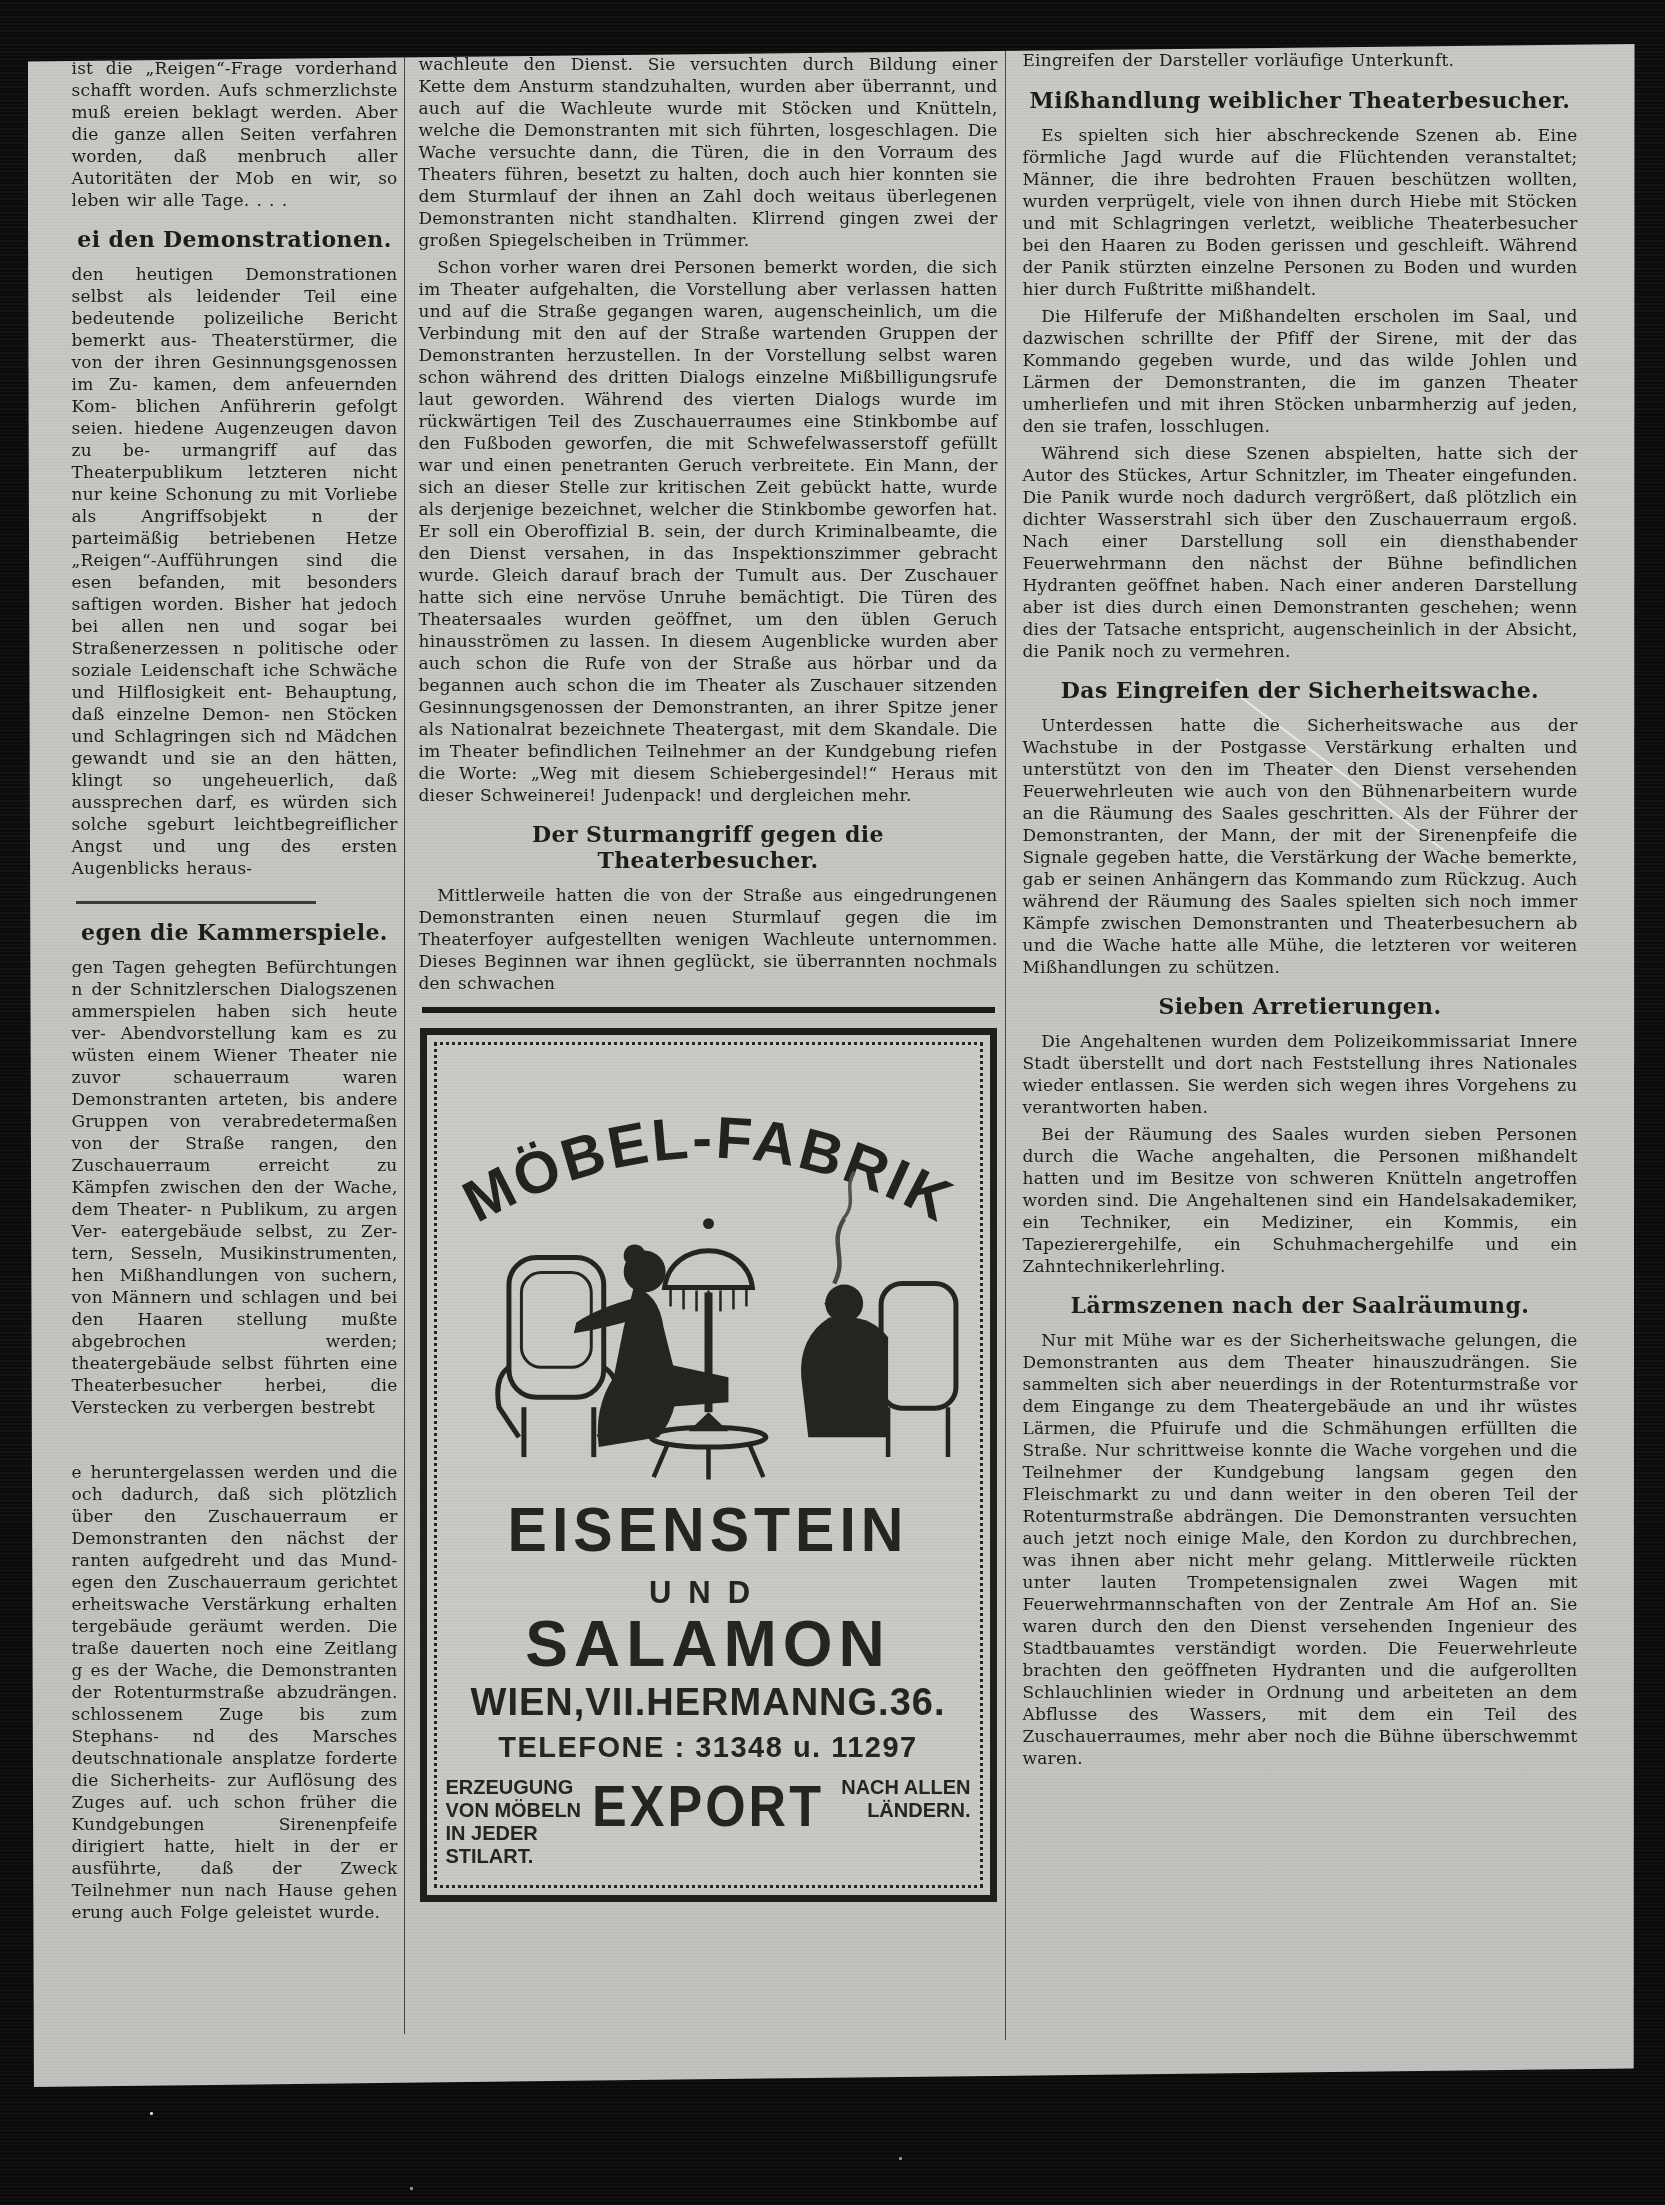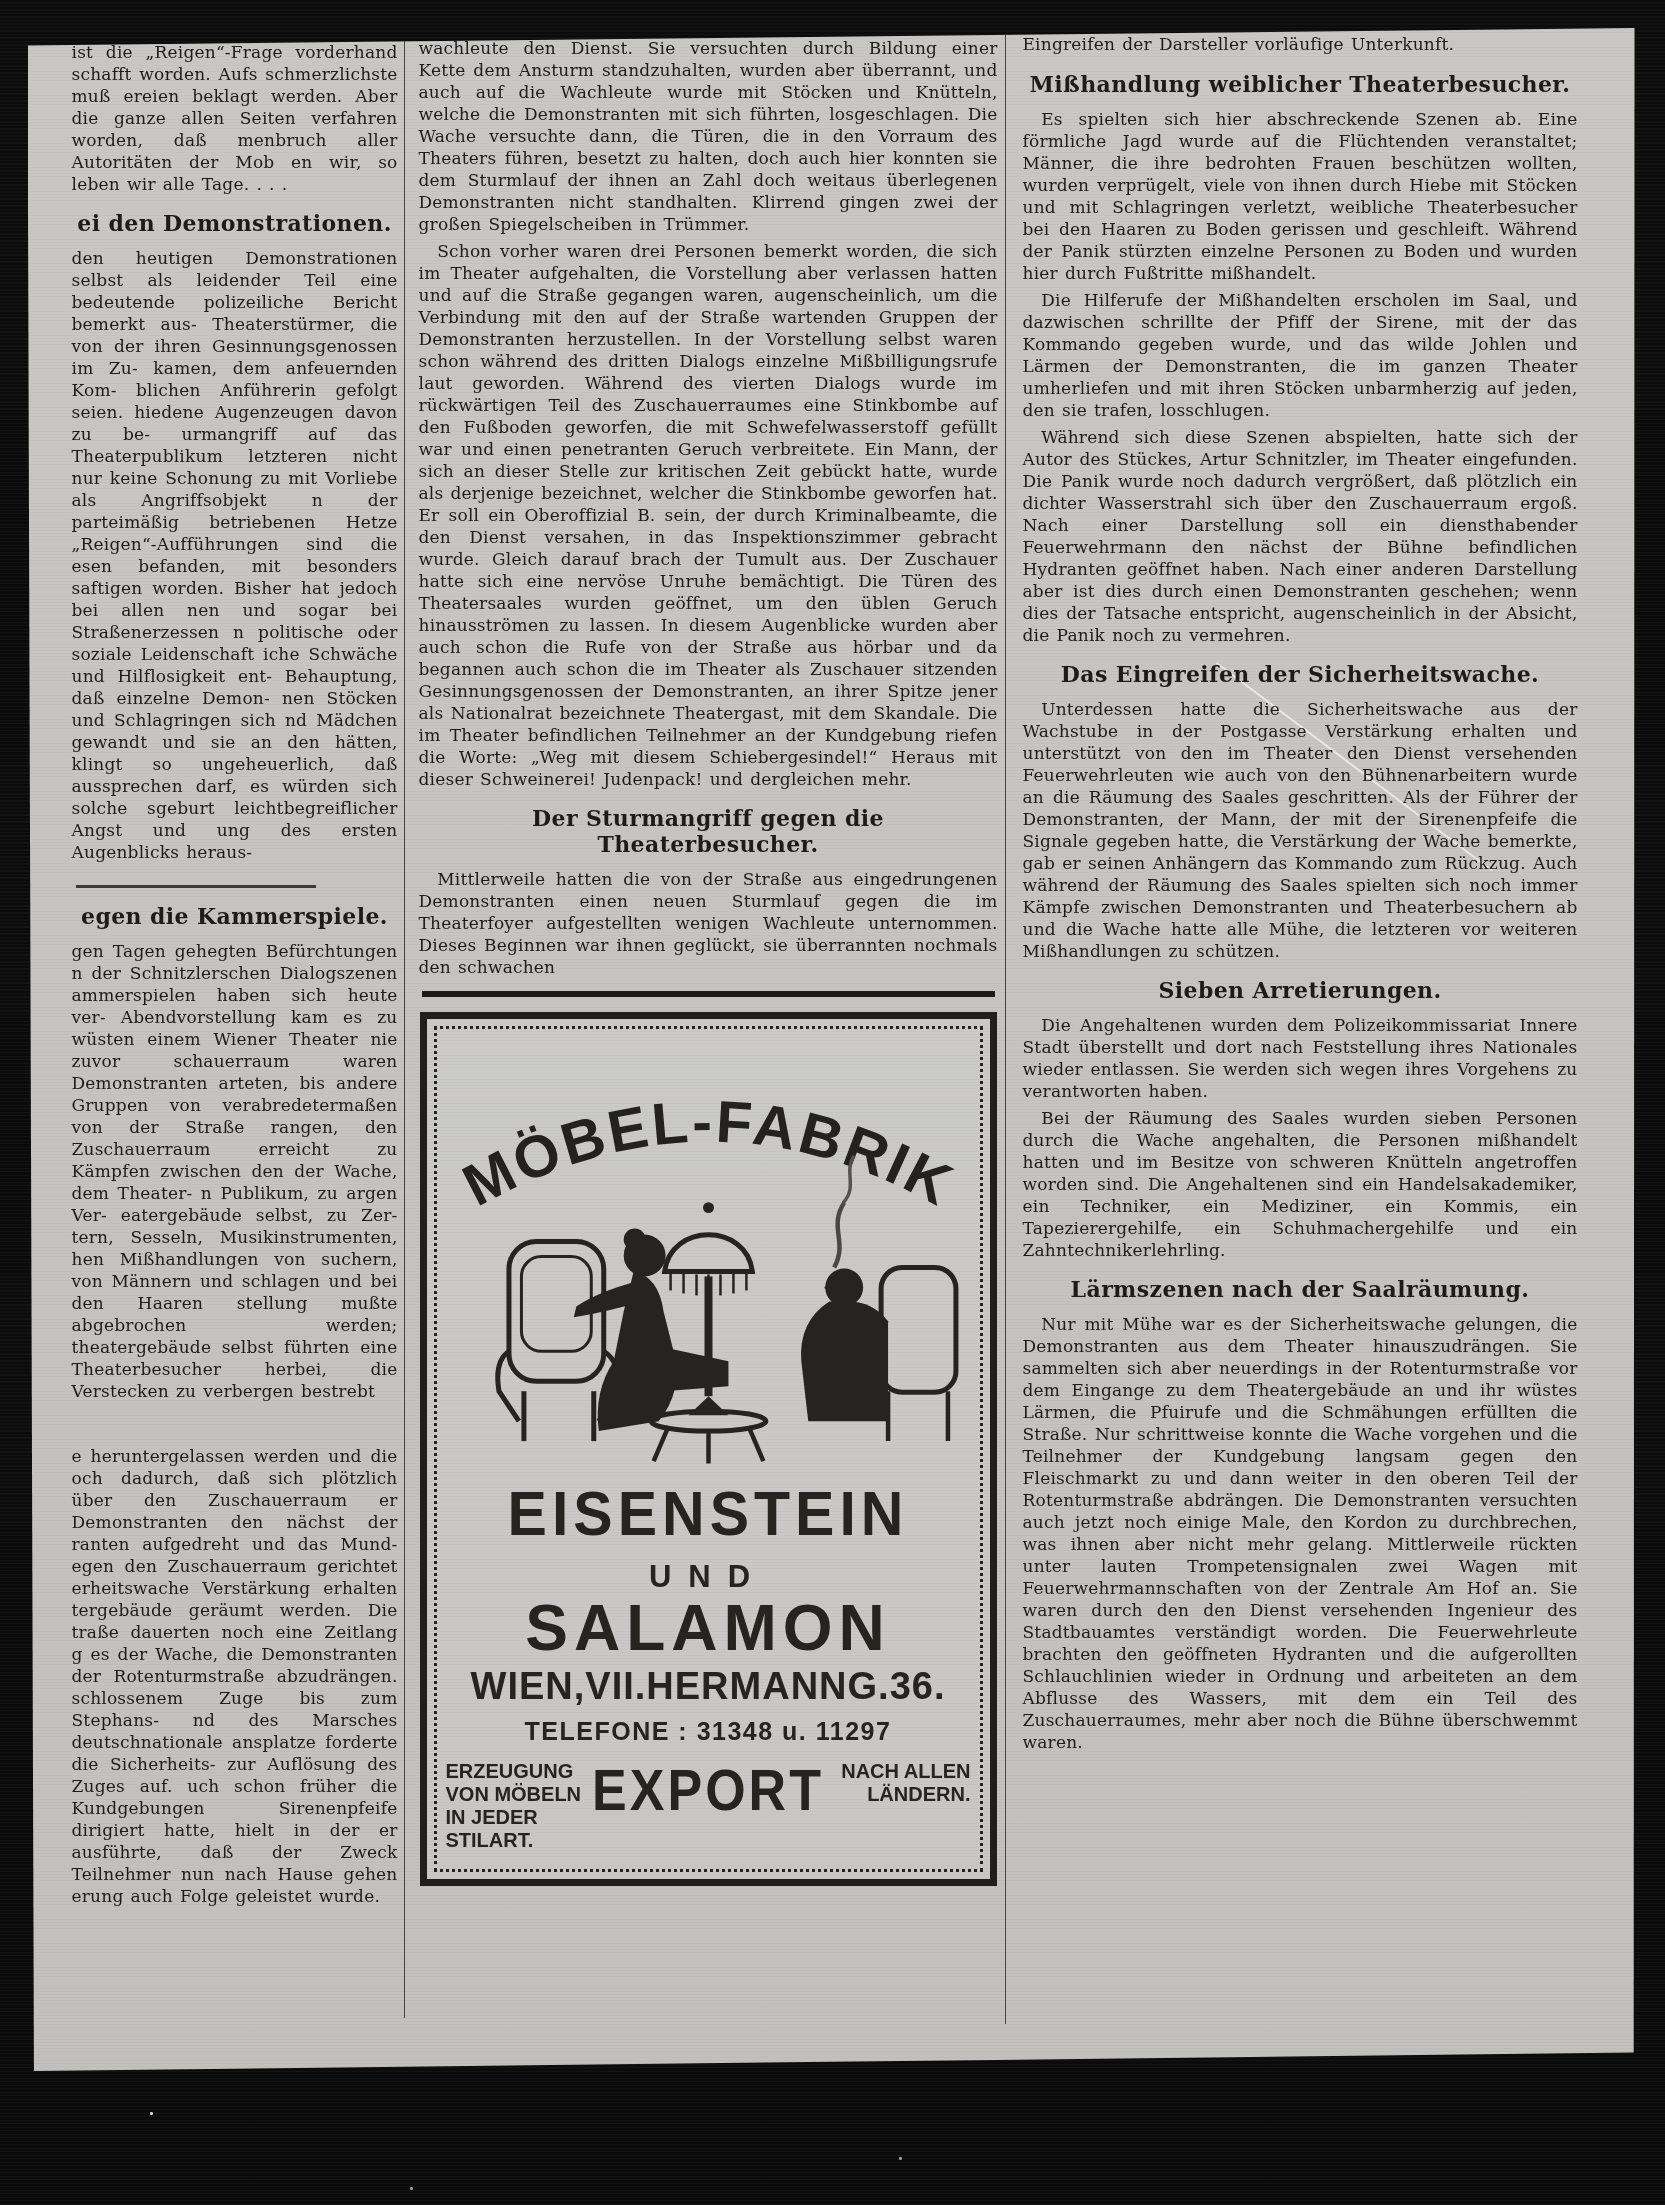--- a/index.html
+++ b/index.html
@@ -4,21 +4,21 @@
 <style>
   html,body{margin:0;padding:0;background:#090909;}
   #page{
     position:relative;width:1666px;height:2205px;overflow:hidden;
     background:
       repeating-linear-gradient(0deg, rgba(255,255,255,0.035) 0 1px, rgba(0,0,0,0) 1px 3.5px),
       #0b0b0b;
     font-family:"DejaVu Serif", serif;
   }
   #paper{
-    position:absolute;left:27.5px;top:28px;width:1607px;height:2045px;
+    position:absolute;left:27.5px;top:44px;width:1607px;height:2045px;
     background:
       repeating-linear-gradient(0deg, rgba(0,0,0,0.028) 0 1px, rgba(0,0,0,0) 1px 3px),
       linear-gradient(180deg,#c9c8c4 0%,#c5c4c0 55%,#c2c1bd 100%);
     clip-path:polygon(0% 0.85%, 100% 0%, 99.95% 99.0%, 0.4% 99.9%);
     color:#1d1c19;
   }
   .col{position:absolute;}
   .col-divider{position:absolute;width:1.5px;background:rgba(28,27,24,0.75);}
   .para{
     text-align:justify;font-size:17px;line-height:22px;word-spacing:1.5px;
@@ -37,21 +37,21 @@
     margin:5px 1px 0 1px;border:7.5px solid #211f1c;background:rgba(255,255,255,0.10);
   }
   #ad-inner{
     border:3.5px dotted #26241f;margin:7px;padding:13px 9px 17px 9px;text-align:center;
     font-family:"Liberation Sans", sans-serif;color:#26241f;
   }
   .ad-big1{font-size:59px;font-weight:900;letter-spacing:5px;line-height:60px;transform:scaleY(1.08);}
   .ad-und{font-size:31px;font-weight:900;letter-spacing:17px;line-height:37px;margin-top:15px;}
   .ad-big2{font-size:64px;font-weight:900;letter-spacing:6px;line-height:66px;}
   .ad-addr{font-size:38px;font-weight:900;letter-spacing:1px;line-height:45px;margin-top:3px;}
-  .ad-phone{font-size:25px;font-weight:700;letter-spacing:1.5px;line-height:36px;margin-top:4px;}
+  .ad-phone{font-size:29px;font-weight:700;letter-spacing:1.5px;line-height:36px;margin-top:4px;}
   .ad-bottom{display:flex;align-items:flex-start;justify-content:space-between;margin-top:11px;text-align:left;}
   .ad-note{font-size:20px;font-weight:700;line-height:23px;width:170px;}
   .ad-export{font-size:52px;font-weight:900;letter-spacing:3px;transform:scaleY(1.1);}
   .scratch{position:absolute;background:rgba(255,255,255,0.62);}
   .speck{position:absolute;width:2.5px;height:2.5px;border-radius:50%;background:rgba(255,255,255,0.85);
     box-shadow: 120px 305px 0 rgba(255,255,255,.7), -45px 150px 0 rgba(255,255,255,.55),
       260px 75px 0 rgba(255,255,255,.6), 449px 210px 0 rgba(255,255,255,.5),
       749px 45px 0 rgba(255,255,255,.6), 1049px 130px 0 rgba(255,255,255,.45);}
 </style>
 </head>

